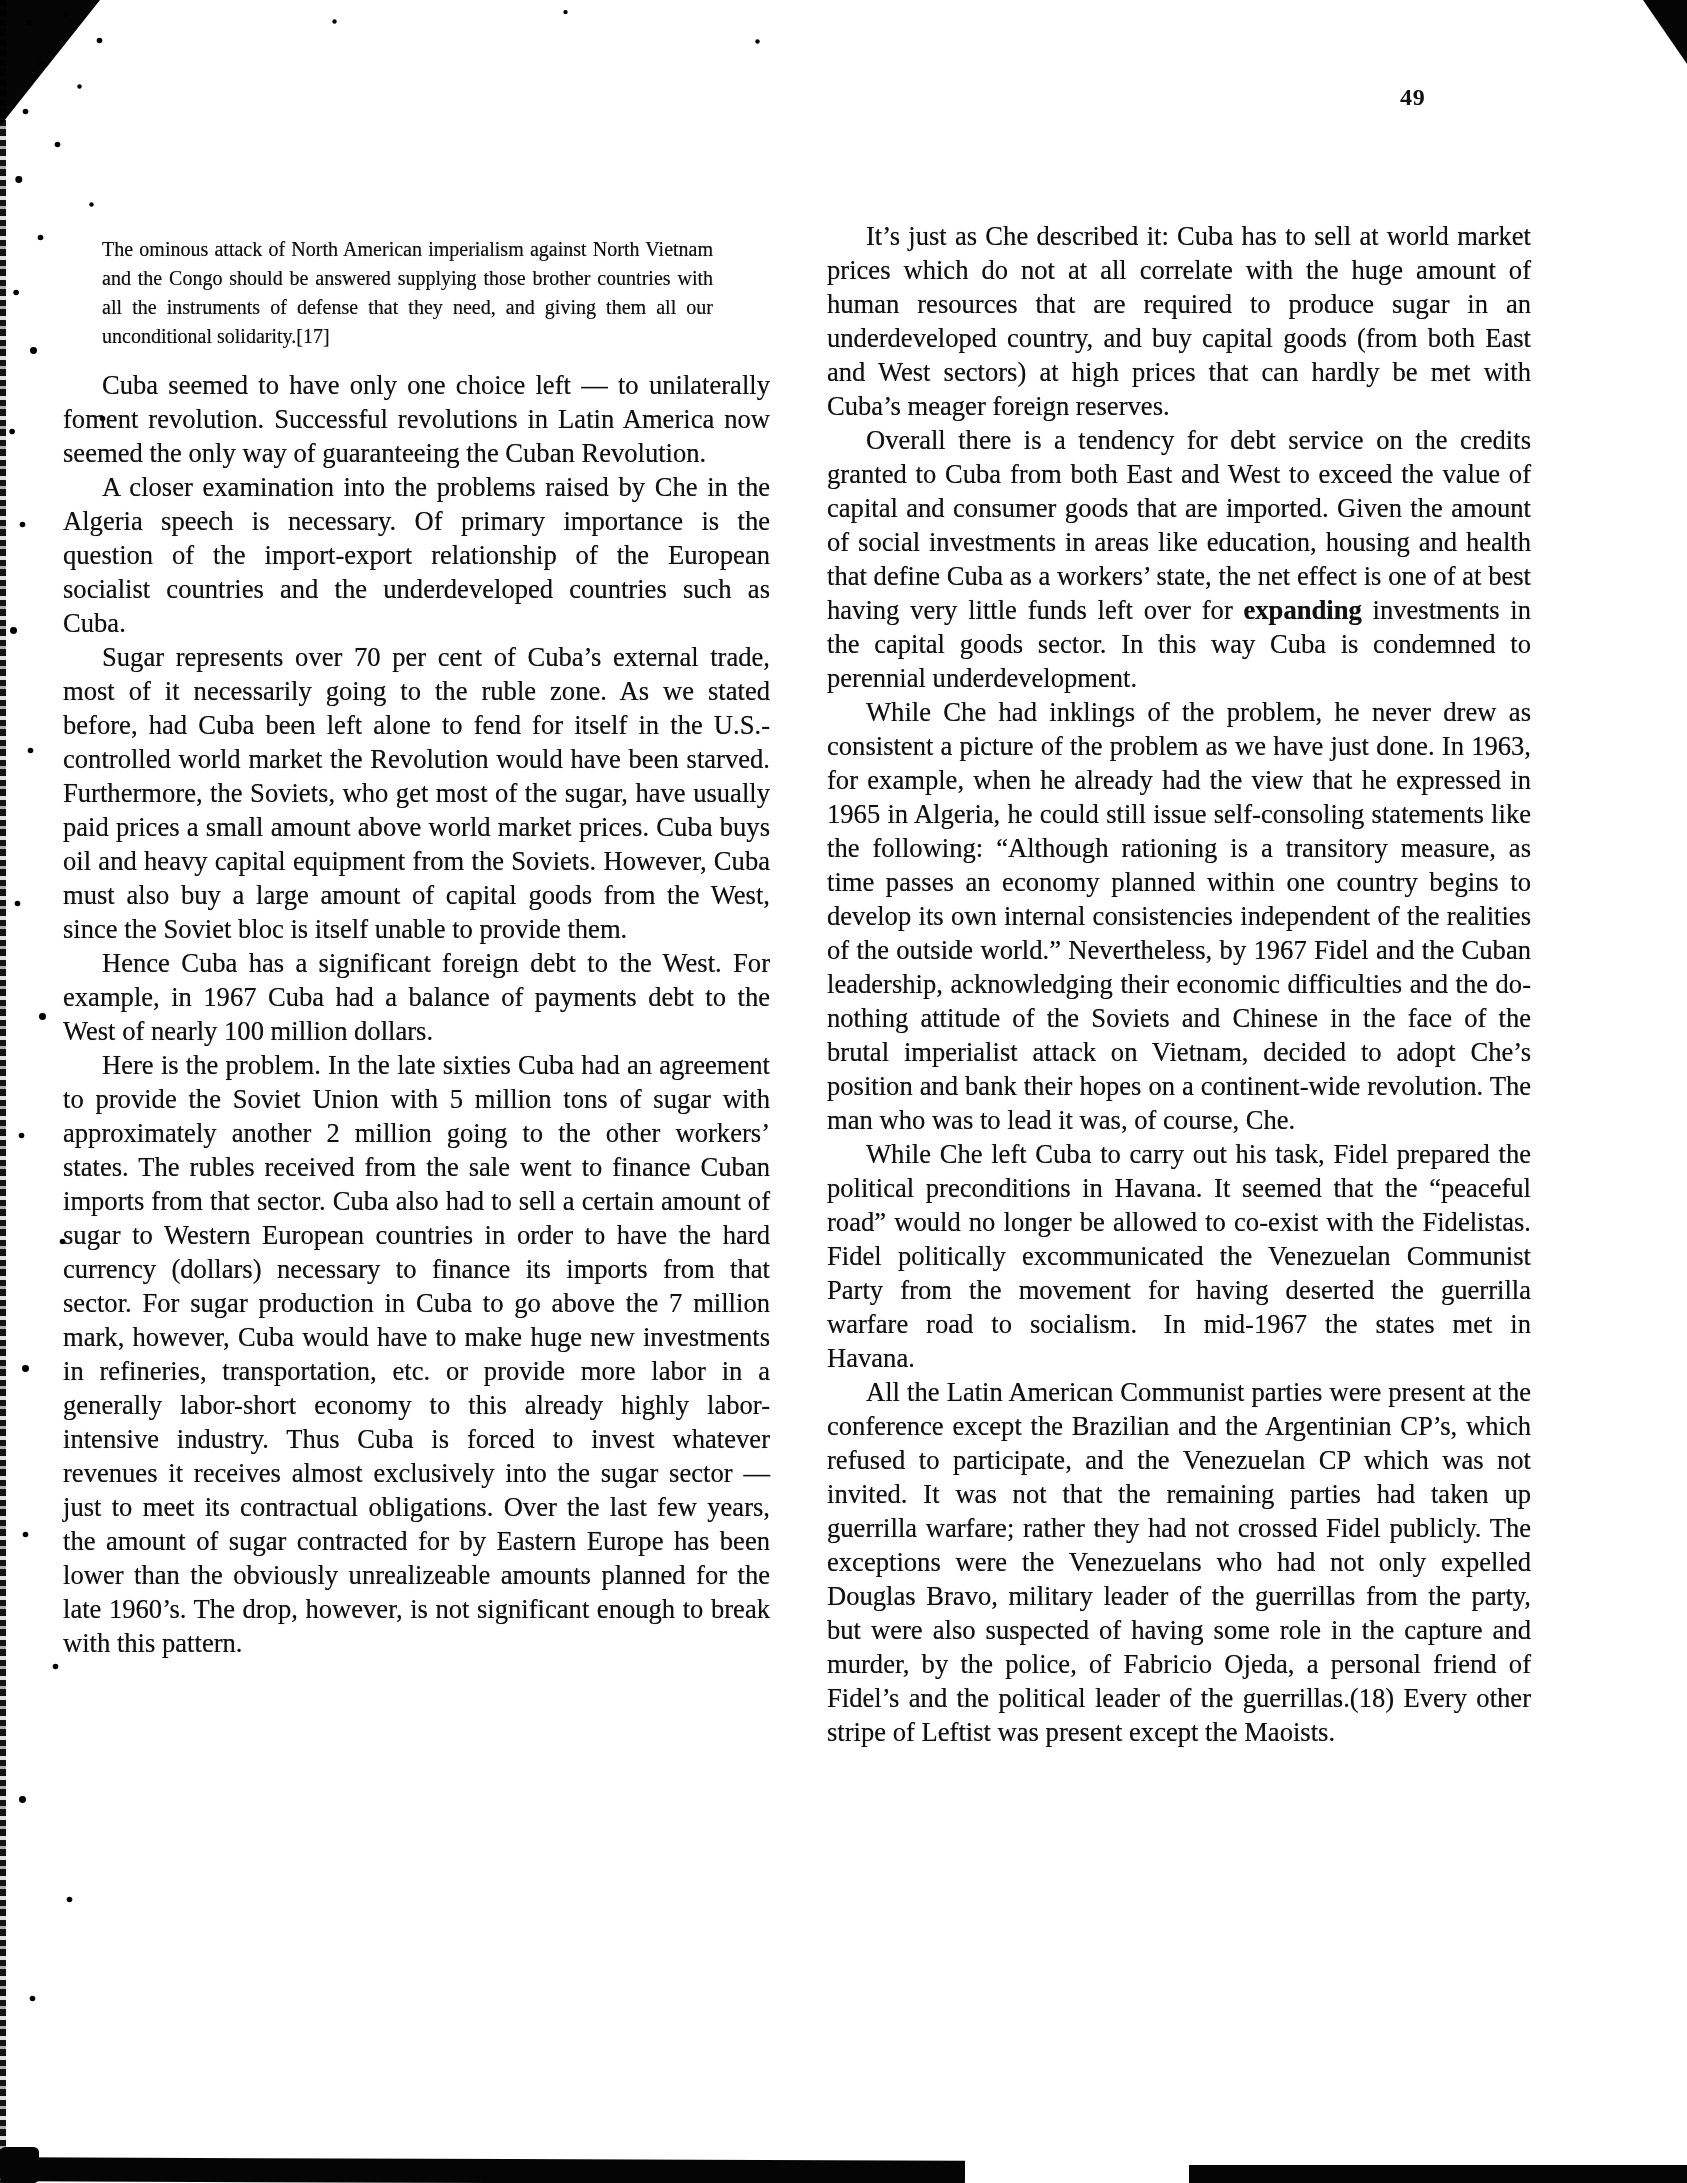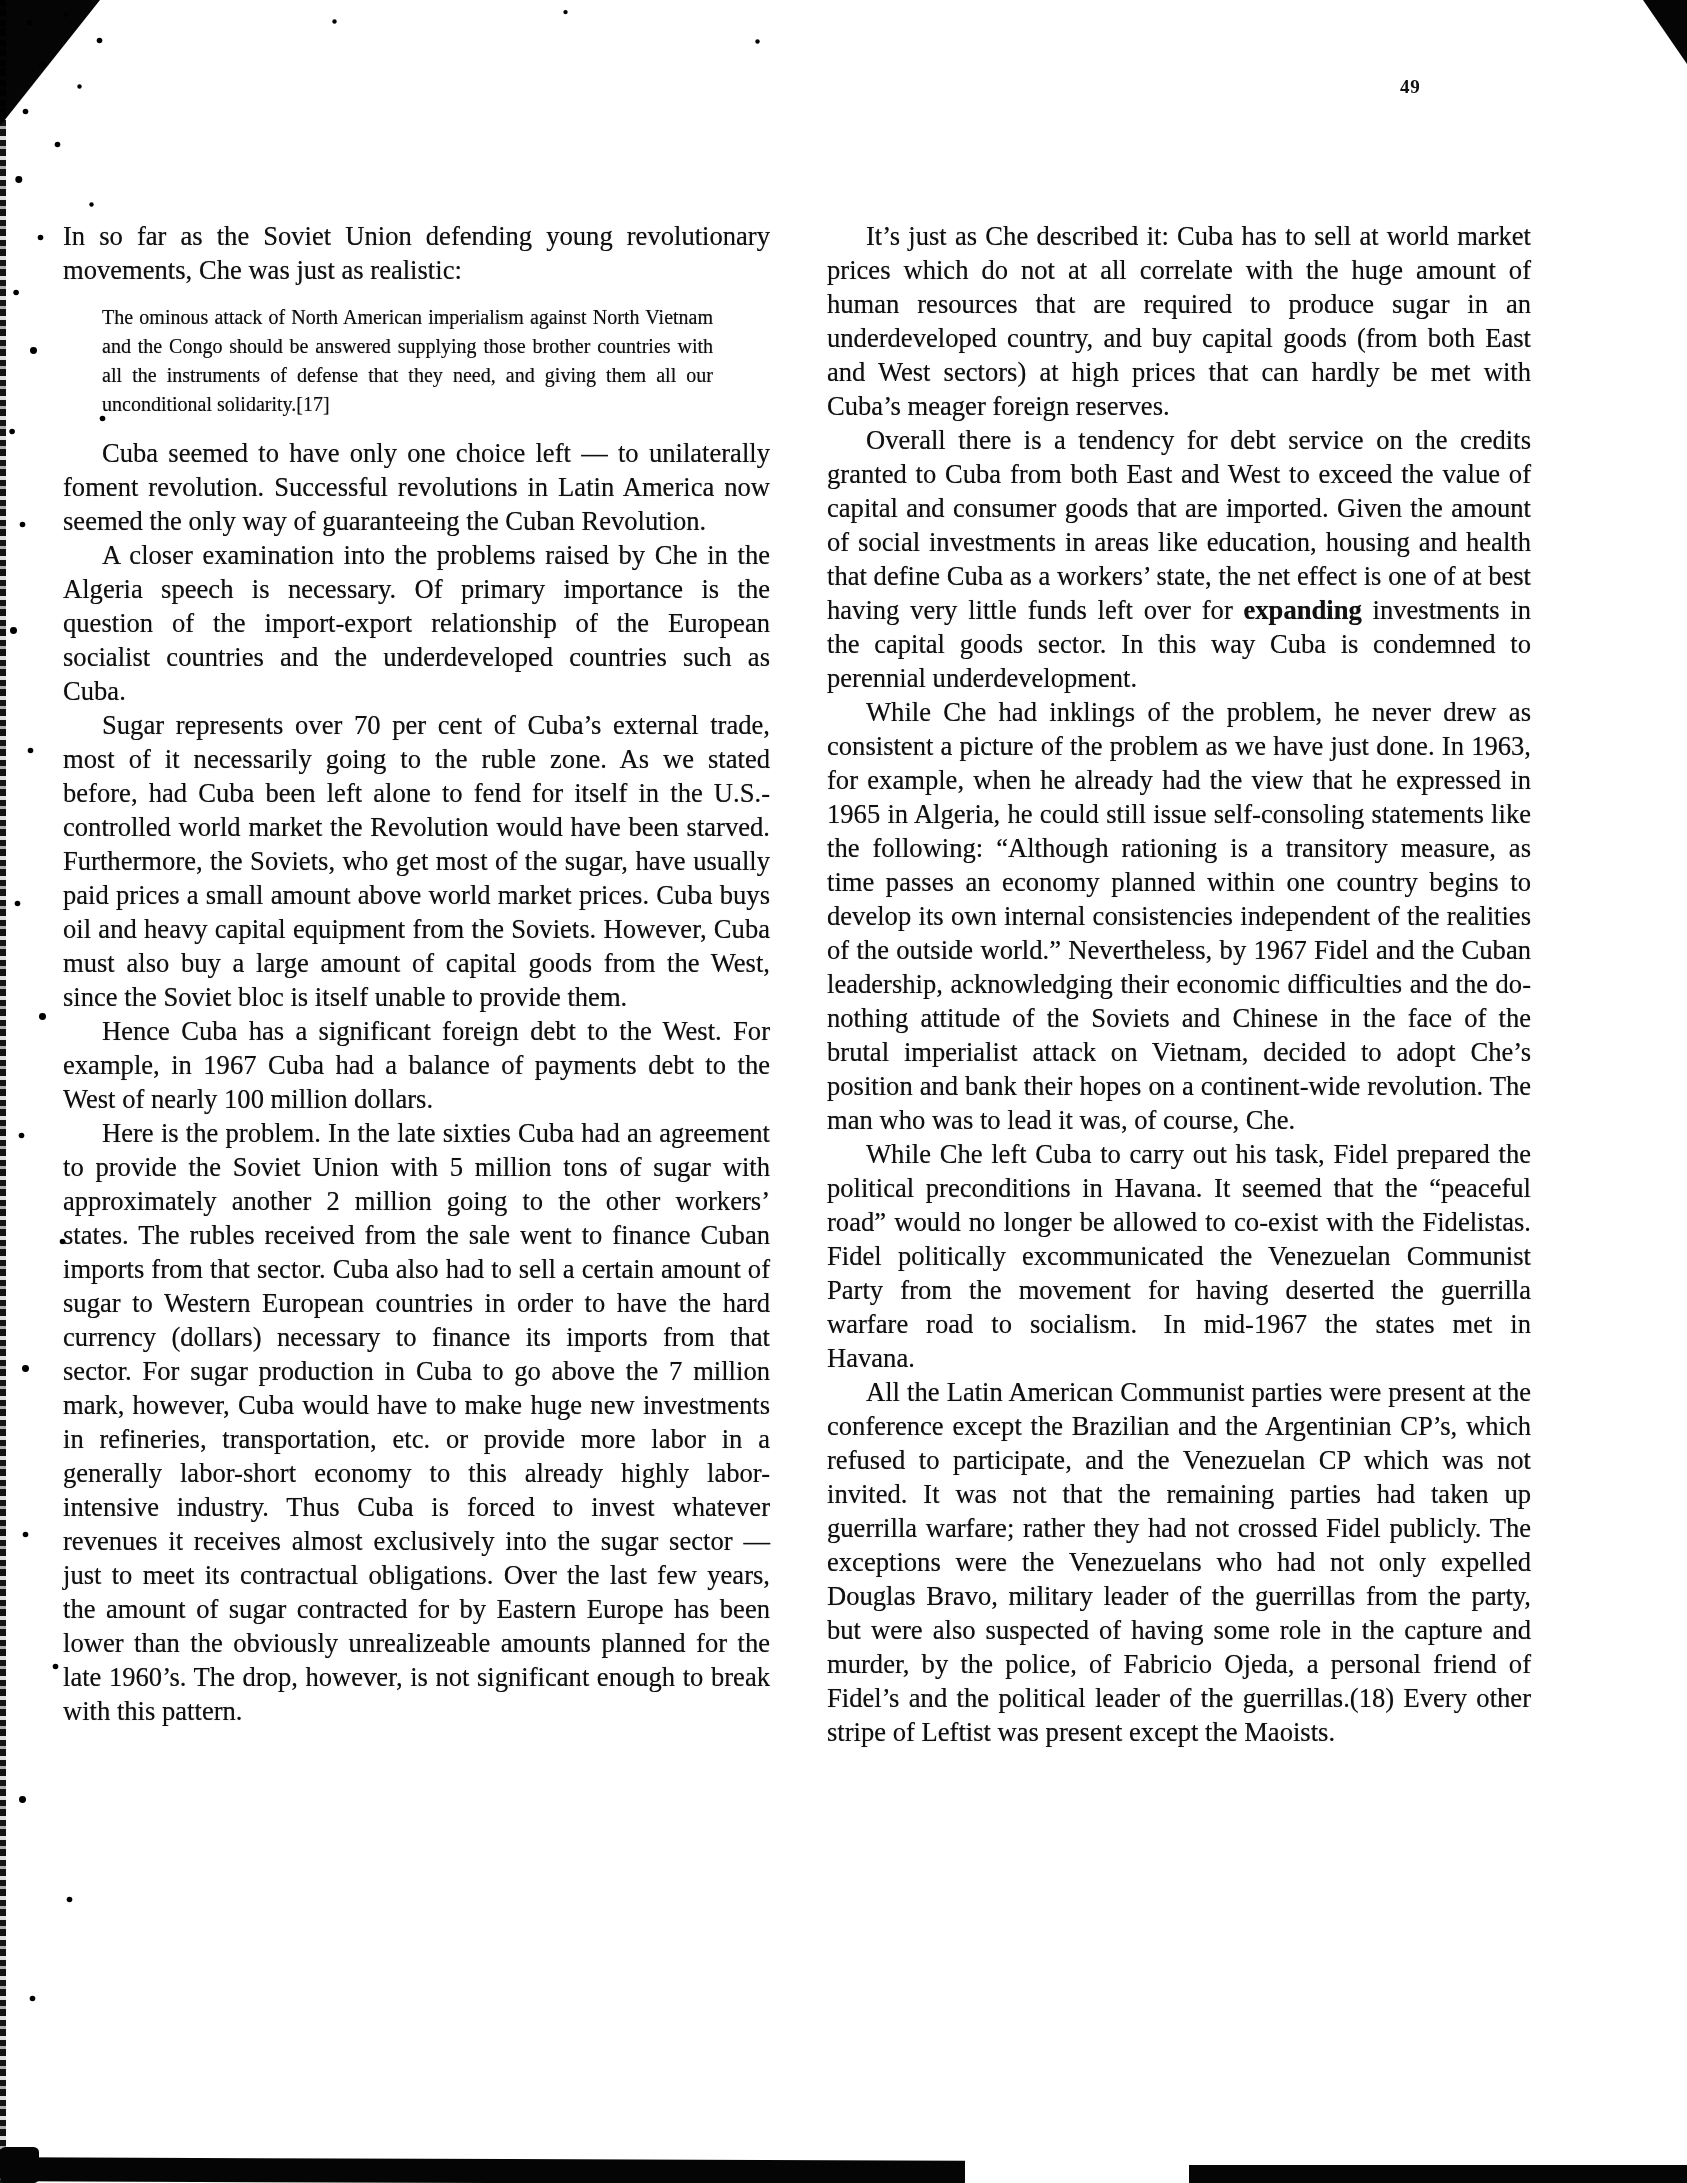--- a/index.html
+++ b/index.html
@@ -10,22 +10,22 @@
     background: #ffffff;
     overflow: hidden;
     font-family: "Liberation Serif", "DejaVu Serif", serif;
     color: #101010;
   }
 
   
   .page-number {
     position: absolute;
     left: 1400px;
-    top: 76px;
-    font-size: 19px;
+    top: 84px;
+    font-size: 24px;
     font-weight: 600;
     letter-spacing: 0.7px;
   }
   .col {
     position: absolute;
     top: 219px;
   }
   .col.left  { left: 63px;  width: 707px; }
   .col.right { left: 827px; width: 704px; }
 
@@ -88,21 +88,20 @@
   }
 </style>
 </head>
 <body>
 
 <div class="page">
 
   <div class="page-number">49</div>
 
   <div class="col left">
-      <p class="body"><span>In so far as the Soviet Union defending young revolutionary movements, Che was just as realistic:</span></p>
       <p class="quote"><span>The ominous attack of North American imperialism against North Vietnam and the Congo should be answered supplying those brother countries with all the instruments of defense that they need, and giving them all our unconditional solidarity.[17]</span></p>
       <p class="body indent"><span>Cuba seemed to have only one choice left — to unilaterally foment revolution. Successful revolutions in Latin America now seemed the only way of guaranteeing the Cuban Revolution.</span></p>
       <p class="body indent"><span>A closer examination into the problems raised by Che in the Algeria speech is necessary. Of primary importance is the question of the import-export relationship of the European socialist countries and the underdeveloped countries such as Cuba.</span></p>
       <p class="body indent"><span>Sugar represents over 70 per cent of Cuba’s external trade, most of it necessarily going to the ruble zone. As we stated before, had Cuba been left alone to fend for itself in the U.S.-controlled world market the Revolution would have been starved. Furthermore, the Soviets, who get most of the sugar, have usually paid prices a small amount above world market prices. Cuba buys oil and heavy capital equipment from the Soviets. However, Cuba must also buy a large amount of capital goods from the West, since the Soviet bloc is itself unable to provide them.</span></p>
       <p class="body indent"><span>Hence Cuba has a significant foreign debt to the West. For example, in 1967 Cuba had a balance of payments debt to the West of nearly 100 million dollars.</span></p>
       <p class="body indent"><span>Here is the problem. In the late sixties Cuba had an agreement to provide the Soviet Union with 5 million tons of sugar with approximately another 2 million going to the other workers’ states. The rubles received from the sale went to finance Cuban imports from that sector. Cuba also had to sell a certain amount of sugar to Western European countries in order to have the hard currency (dollars) necessary to finance its imports from that sector. For sugar production in Cuba to go above the 7 million mark, however, Cuba would have to make huge new investments in refineries, transportation, etc. or provide more labor in a generally labor-short economy to this already highly labor-intensive industry. Thus Cuba is forced to invest whatever revenues it receives almost exclusively into the sugar sector — just to meet its contractual obligations. Over the last few years, the amount of sugar contracted for by Eastern Europe has been lower than the obviously unrealizeable amounts planned for the late 1960’s. The drop, however, is not significant enough to break with this pattern.</span></p>
     </div>
 
   <div class="col right">
       <p class="body indent"><span>It’s just as Che described it: Cuba has to sell at world market prices which do not at all correlate with the huge amount of human resources that are required to produce sugar in an underdeveloped country, and buy capital goods (from both East and West sectors) at high prices that can hardly be met with Cuba’s meager foreign reserves.</span></p>

